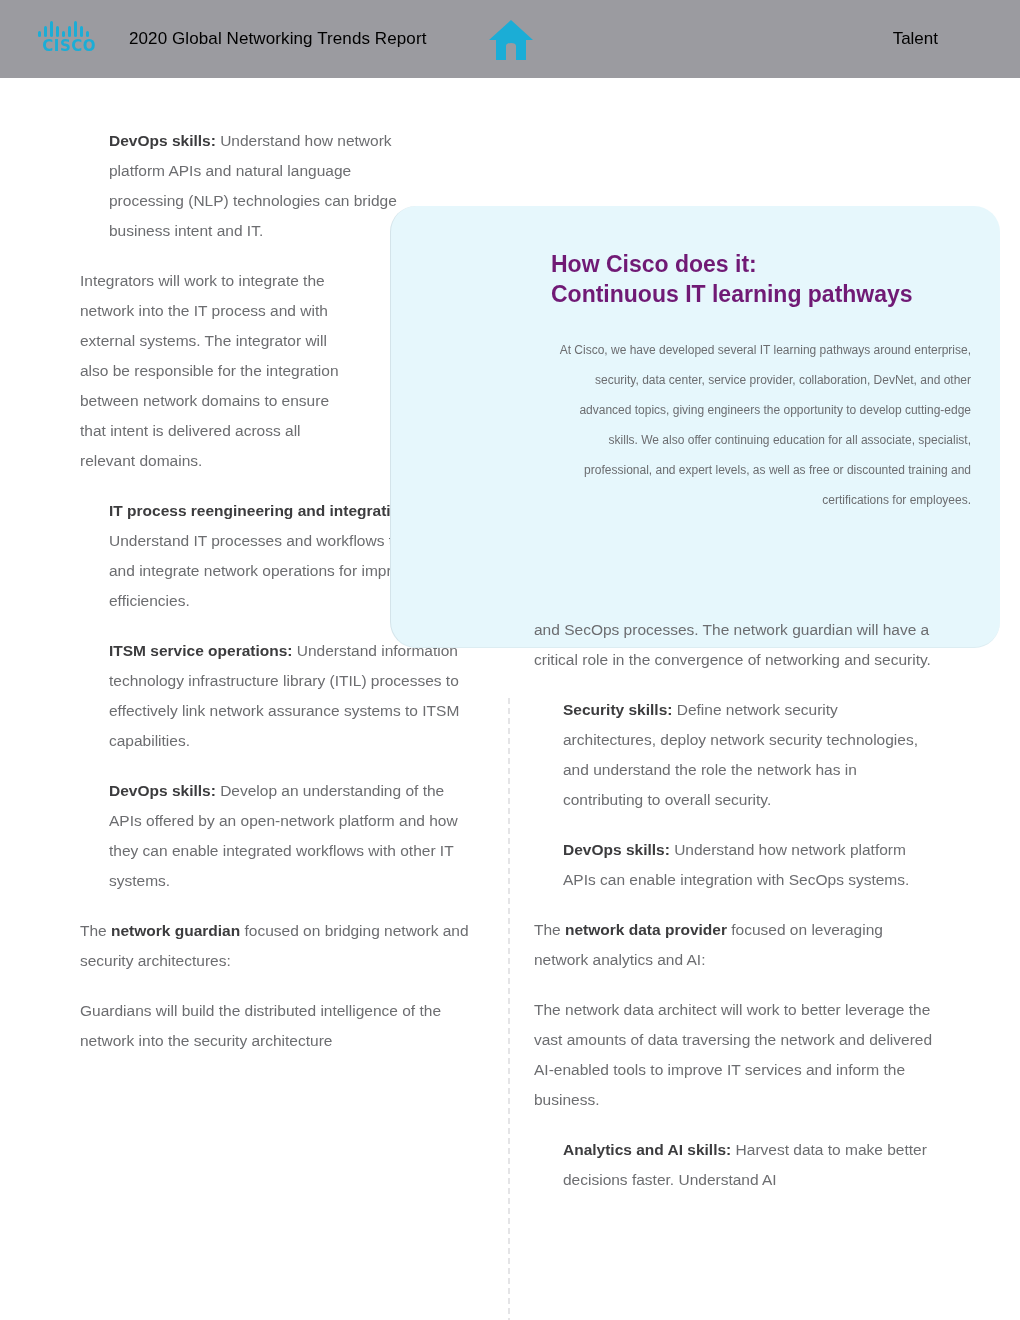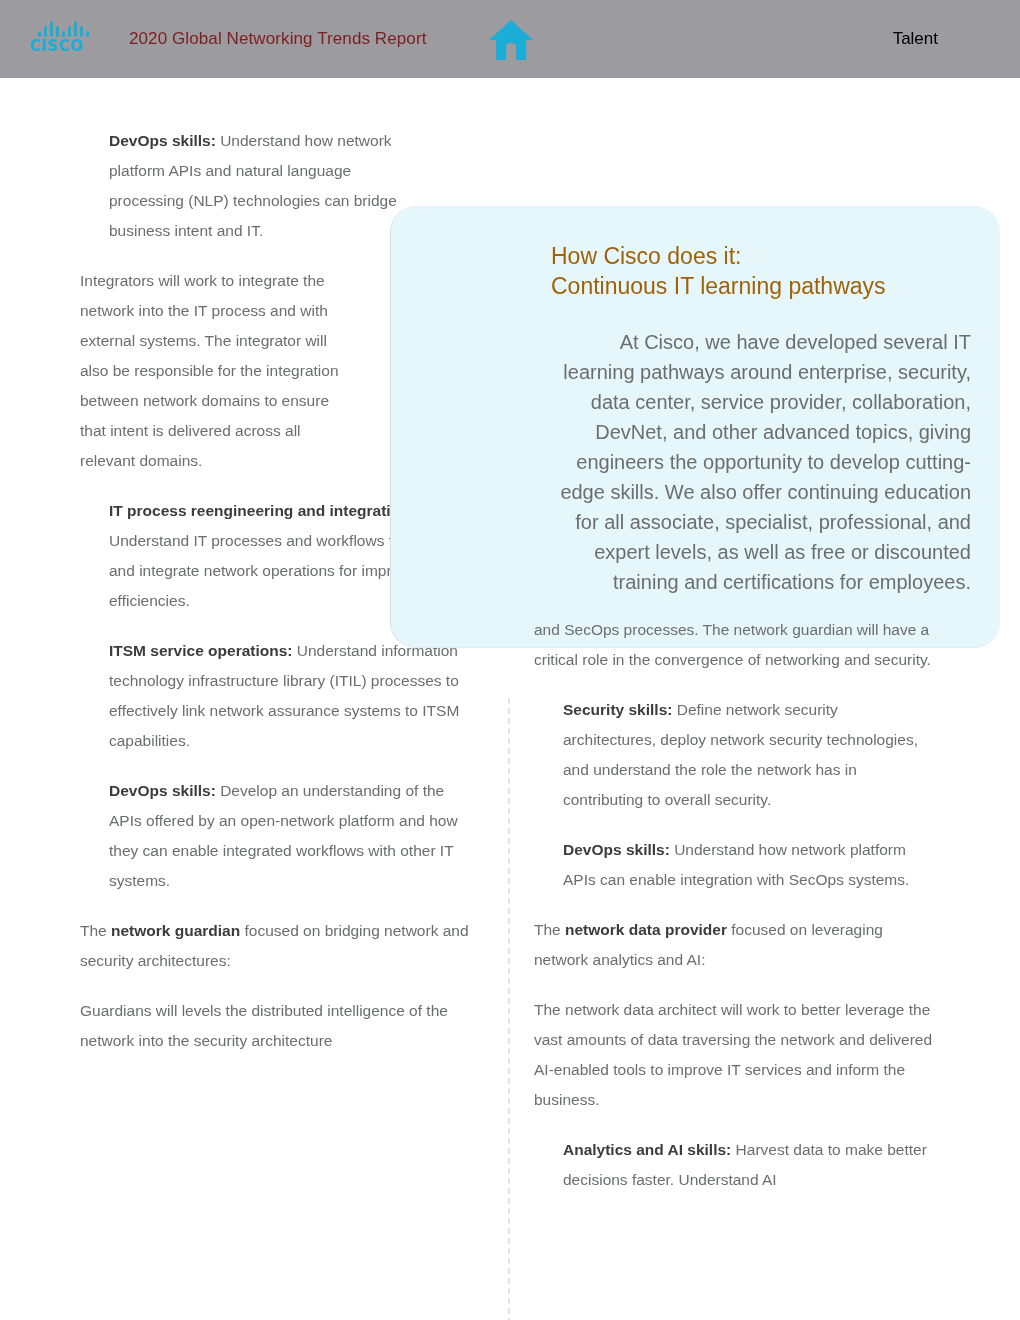--- a/index.html
+++ b/index.html
@@ -43,34 +43,34 @@
   .cisco-bars i {
     display: block;
     width: 3px;
     background: #1badd6;
     border-radius: 1.5px;
   }
   .cisco-bars i.b1 { height: 6px; }
   .cisco-bars i.b2 { height: 11px; }
   .cisco-bars i.b3 { height: 16px; }
   .cisco-wordmark {
-    text-align: left;
+    text-align: right;
     color: #1badd6;
     font-size: 15px;
     font-weight: bold;
     letter-spacing: 0.5px;
     line-height: 18px;
     font-family: "DejaVu Sans", sans-serif;
   }
   .header-title {
     position: absolute;
     left: 129px;
     top: 29px;
     font-size: 17px;
-    color: #7f1d1d;
+    color: #000000;
     letter-spacing: 0.1px;
   }
   .home-icon {
     position: absolute;
     left: 488px;
     top: 19px;
     width: 46px;
     height: 42px;
   }
   .header-section {
@@ -140,27 +140,28 @@
   .callout-inner {
     position: absolute;
     left: 160px;
     top: 35px;
     width: 420px;
     text-align: right;
   }
   .callout-title {
     font-size: 23px;
     line-height: 30px;
-    color: #a16207;
+    color: #701a75;
     text-align: left;
     margin-bottom: 26px;
-    font-weight: normal;
+    font-weight: bold;
+    margin-top: 8px;
   }
   .callout-body {
-    font-size: 20px;
+    font-size: 12px;
     line-height: 30px;
     color: #6c6d70;
     text-align: right;
   }
 
   
   .divider {
     position: absolute;
     left: 508px;
     top: 620px;
@@ -220,21 +221,21 @@
     </p>
 
     <p class="indent w370">
       <b>DevOps skills:</b><span> Develop an understanding of the APIs offered by an open-network platform and how they can enable integrated workflows with other IT systems.</span>
     </p>
 
     <p class="w400">
       <span>The </span><b>network guardian</b><span> focused on bridging network and security architectures:</span>
     </p>
 
-    <p class="w400">Guardians will levels the distributed intelligence of the network into the security architecture</p>
+    <p class="w400">Guardians will build the distributed intelligence of the network into the security architecture</p>
   </div>
 
   <div class="callout">
     <div class="callout-inner">
       <div class="callout-title">
         <div>How Cisco does it:</div>
         <div>Continuous IT learning pathways</div>
       </div>
       <div class="callout-body">At Cisco, we have developed several IT learning pathways around enterprise, security, data center, service provider, collaboration, DevNet, and other advanced topics, giving engineers the opportunity to develop cutting-edge skills. We also offer continuing education for all associate, specialist, professional, and expert levels, as well as free or discounted training and certifications for employees.</div>
     </div>

